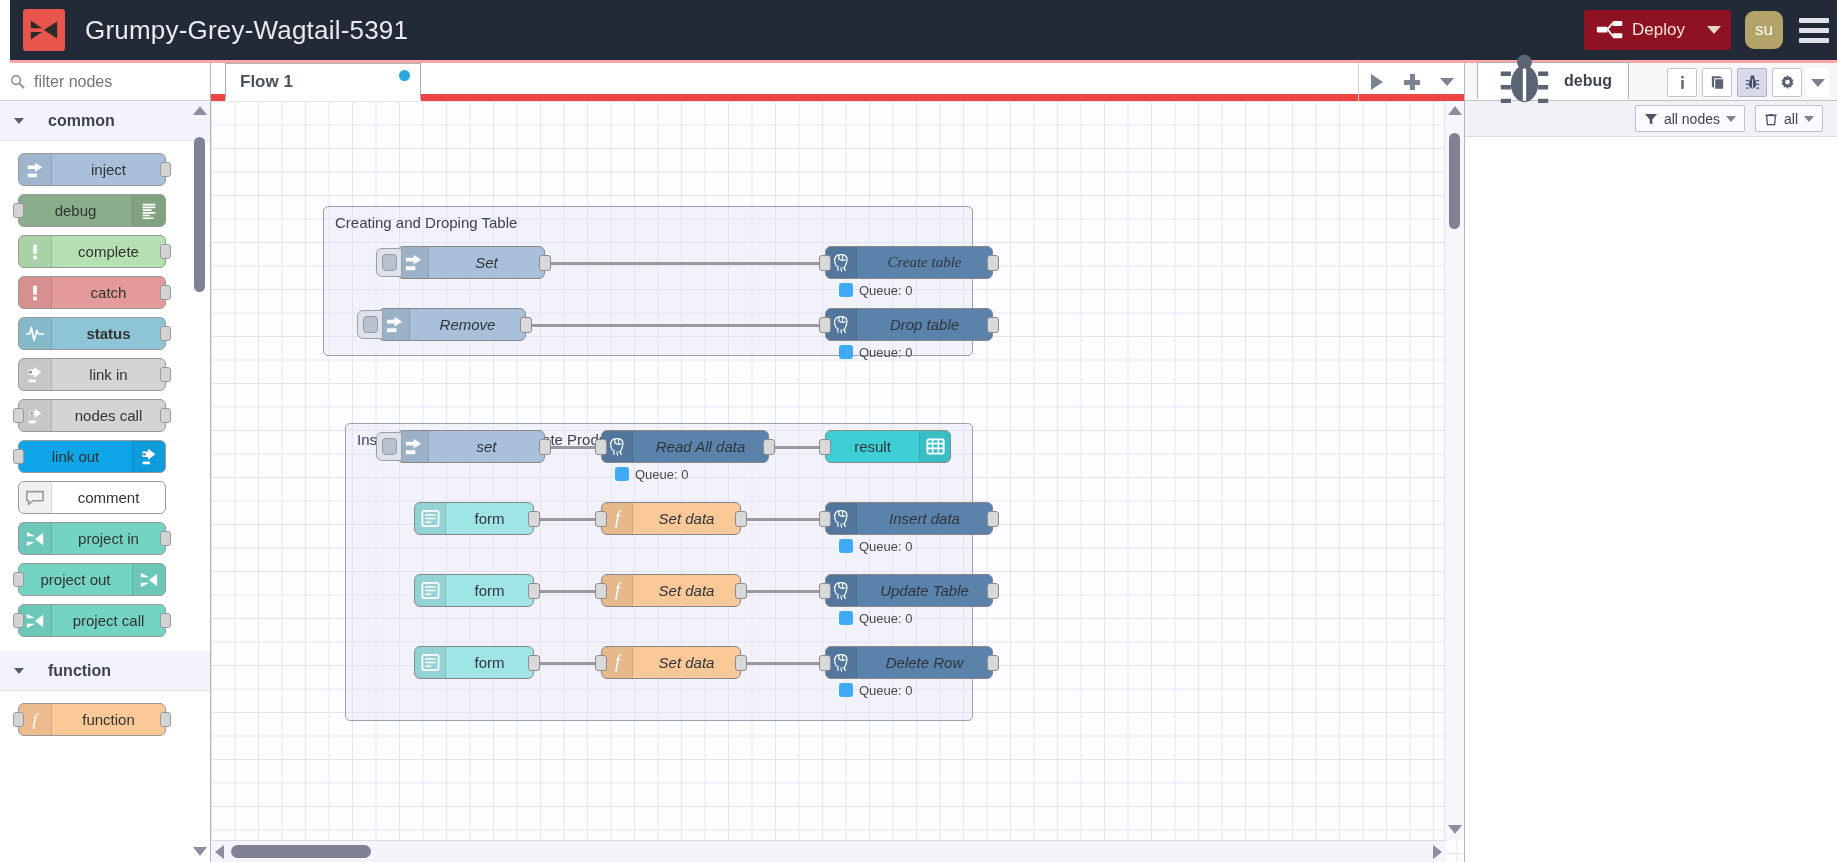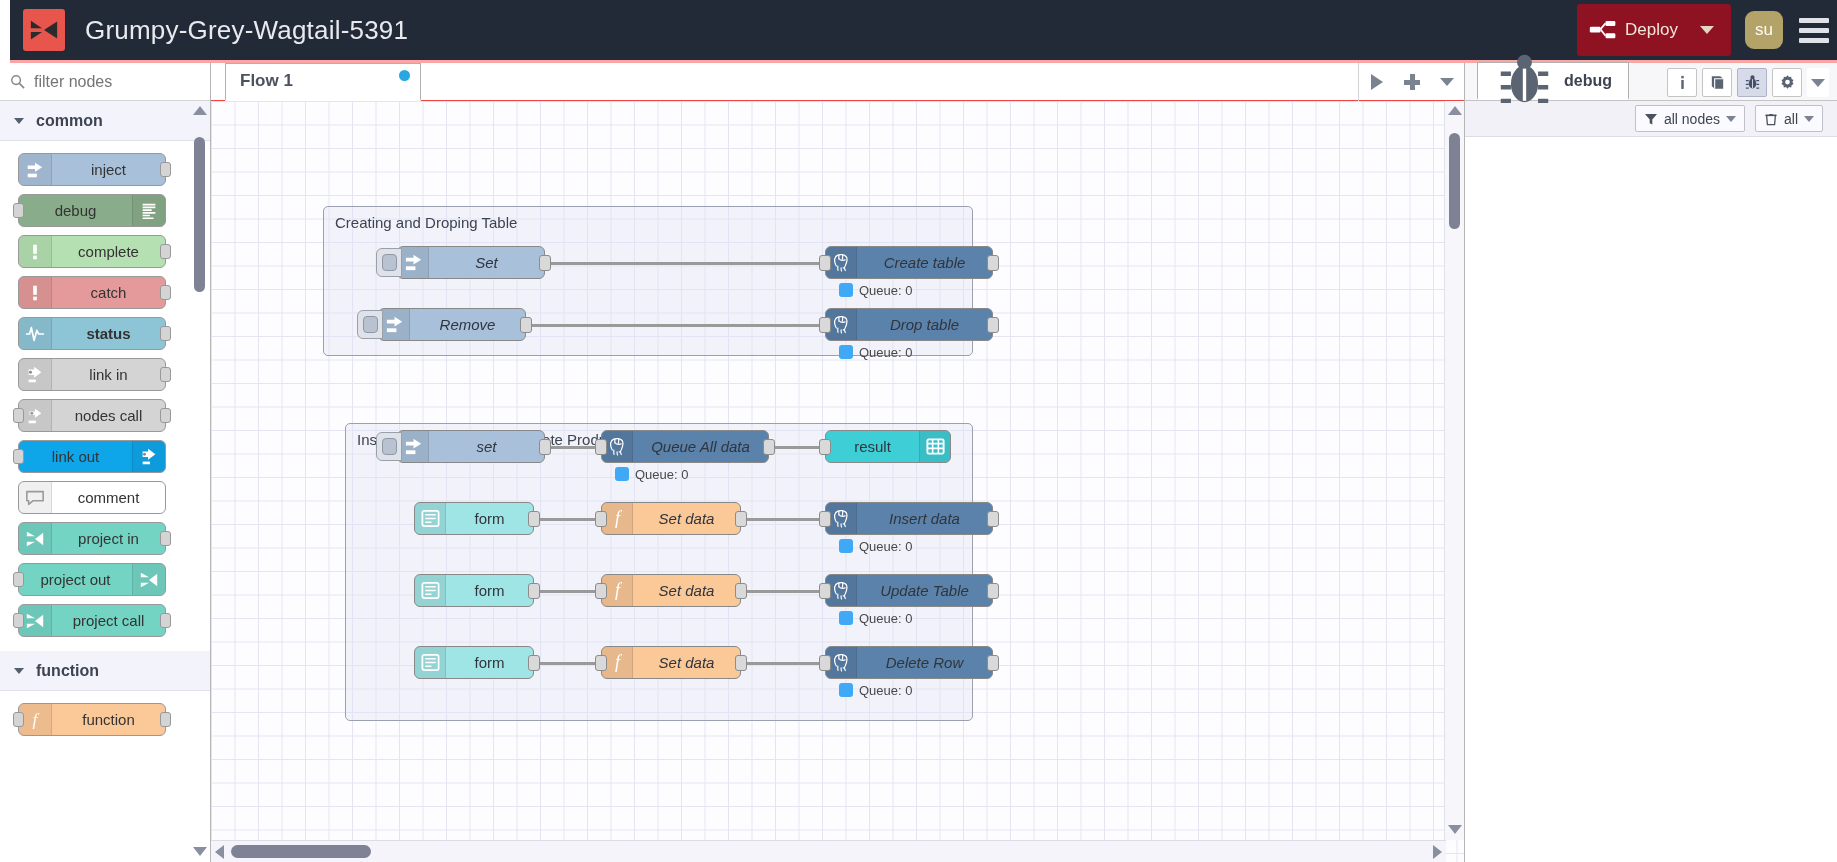--- a/index.html
+++ b/index.html
@@ -23,23 +23,23 @@
   .logo-box svg { width: 30px; height: 30px; }
   .app-title {
     color: #e8eaee; font-size: 26px; margin-left: 20px;
     letter-spacing: .2px; white-space: nowrap;
   }
   .header-right {
     margin-left: auto; display: flex; align-items: center;
     margin-right: 16px; gap: 14px;
   }
   .deploy-btn {
-    display: flex; align-items: center; height: 52px;
+    display: flex; align-items: center; height: 40px;
     background: #8e1222; border-radius: 3px; cursor: pointer;
-    padding: 0 9px 0 12px;
+    padding: 0 2px 0 12px;
   }
   .deploy-icon { width: 28px; height: 22px; margin-right: 8px; }
   .deploy-label {
     color: #f2e6d8; font-size: 17px; padding-right: 14px;
   }
   .deploy-caret {
     width: 30px; height: 40px; display: flex;
     align-items: center; justify-content: center;
   }
   .caret-dn {
@@ -74,21 +74,21 @@
     margin-left: 9px; width: 150px; background: transparent;
     font-family: "Liberation Sans", sans-serif;
   }
   .palette-scroll {
     position: absolute; top: 38px; left: 0; right: 0; bottom: 0;
     overflow: hidden;
   }
   .cat-header {
     height: 40px; background: #f3f3fb; border-bottom: 1px solid #e0e0ea;
     display: flex; align-items: center; padding-left: 14px;
-    cursor: pointer; gap: 12px;
+    cursor: pointer; gap: 24px;
   }
   .cat-chev {
     width: 0; height: 0; border-left: 5px solid transparent;
     border-right: 5px solid transparent; border-top: 6px solid #555e6b;
   }
   .cat-label { font-size: 16px; font-weight: bold; color: #3d4450; }
   .cat-body { padding: 12px 0 6px 0; }
 
   .pnode {
     position: relative; height: 33px; width: 148px; margin: 0 auto 8px 18px;
@@ -130,22 +130,22 @@
     position: absolute; left: 4px; width: 11px; background: #7e8294;
     border-radius: 6px; cursor: pointer;
   }
 
   
   .workspace {
     position: absolute; top: 63px; left: 211px;
     width: 1253px; height: 799px; background: #fff;
   }
   .tabbar {
-    height: 38px; background: #fff; border-bottom: 1px solid #ef4444;
-    display: flex; align-items: center; position: relative;
+    height: 38px; background: #fff; border-bottom: 7px solid #ef4444;
+    display: flex; align-items: flex-start; position: relative;
   }
   .ftab {
     height: 38px; min-width: 196px; background: #fff;
     border: 1px solid #b0b0b0; border-bottom: 2px solid #fff;
     display: flex; align-items: center; padding: 0 14px;
     position: relative; margin-left: 14px; cursor: pointer;
   }
   .ftab-label { font-size: 17px; font-weight: bold; color: #4a525e; }
   .ftab-dot {
     position: absolute; right: 10px; top: 6px; width: 11px; height: 11px;
@@ -553,21 +553,21 @@
               <path d="M3 6 H11 V3 L19 8 L11 13 V10 H3 Z" fill="#ffffff"></path>
               <path d="M3 15 H13 V19 H3 Z" fill="#ffffff"></path>
             </svg>
           </span>
           <span class="fn-label">Set</span>
           <span class="inj-btn">
             <i></i>
           </span>
           <span class="fport out"></span>
         </div>
-        <div class="fnode" style="left: 614px; top: 145px; width: 168px; background: rgb(91, 130, 170);">
+        <div class="fnode" style="left: 614px; top: 145px; width: 168px; background: rgb(91, 130, 170); font-family: Liberation Serif, serif;">
           <span class="fn-icon left">
             <svg viewBox="0 0 22 22">
               <g fill="none" stroke="#ffffff" stroke-width="1.25" stroke-linecap="round" stroke-linejoin="round">
                 <path d="M5.2 4.6c1.1-1.4 3.3-2 5.6-1.9 2.4.1 4.4.9 5.3 2.4 .9 1.5.8 3.6.2 5.6-.5 1.8-1.3 3.4-1.7 4.6-.3.9-1 1.5-1.8 1.4"></path>
                 <path d="M5.2 4.6C4 6 3.6 8 3.9 10c.3 1.8 1 3.5 1.7 4.7"></path>
                 <path d="M8.4 3.2c-.4 1.6-.3 3.3.2 4.6"></path>
                 <path d="M12.2 3.1c.2 1.6.1 3.2-.3 4.4"></path>
                 <path d="M10.6 16.6c-.1 1.3 0 2.5.4 3.3"></path>
                 <path d="M13.9 16.2c.3 1.3.6 2.5 1.1 3.2"></path>
                 <path d="M7.2 14.8c-.2 1.6-.2 3.2.1 4.4"></path>
@@ -643,21 +643,21 @@
                 <path d="M8.4 3.2c-.4 1.6-.3 3.3.2 4.6"></path>
                 <path d="M12.2 3.1c.2 1.6.1 3.2-.3 4.4"></path>
                 <path d="M10.6 16.6c-.1 1.3 0 2.5.4 3.3"></path>
                 <path d="M13.9 16.2c.3 1.3.6 2.5 1.1 3.2"></path>
                 <path d="M7.2 14.8c-.2 1.6-.2 3.2.1 4.4"></path>
                 <path d="M9.8 8.3c1.6.5 3.4.5 5 0"></path>
                 <circle cx="8.3" cy="7.2" r=".55" fill="#ffffff" stroke="none"></circle>
               </g>
             </svg>
           </span>
-          <span class="fn-label">Queue All data</span>
+          <span class="fn-label">Read All data</span>
           <span class="fport in"></span>
           <span class="fport out"></span>
         </div>
         <div class="nstatus" style="left: 404px; top: 366px;">
           <span class="dot"></span>
           <span>Queue: 0</span>
         </div>
         <div class="fnode" style="left: 614px; top: 329px; width: 126px; background: rgb(62, 207, 214);">
           <span class="fn-label upright">result</span>
           <span class="fn-icon right">

